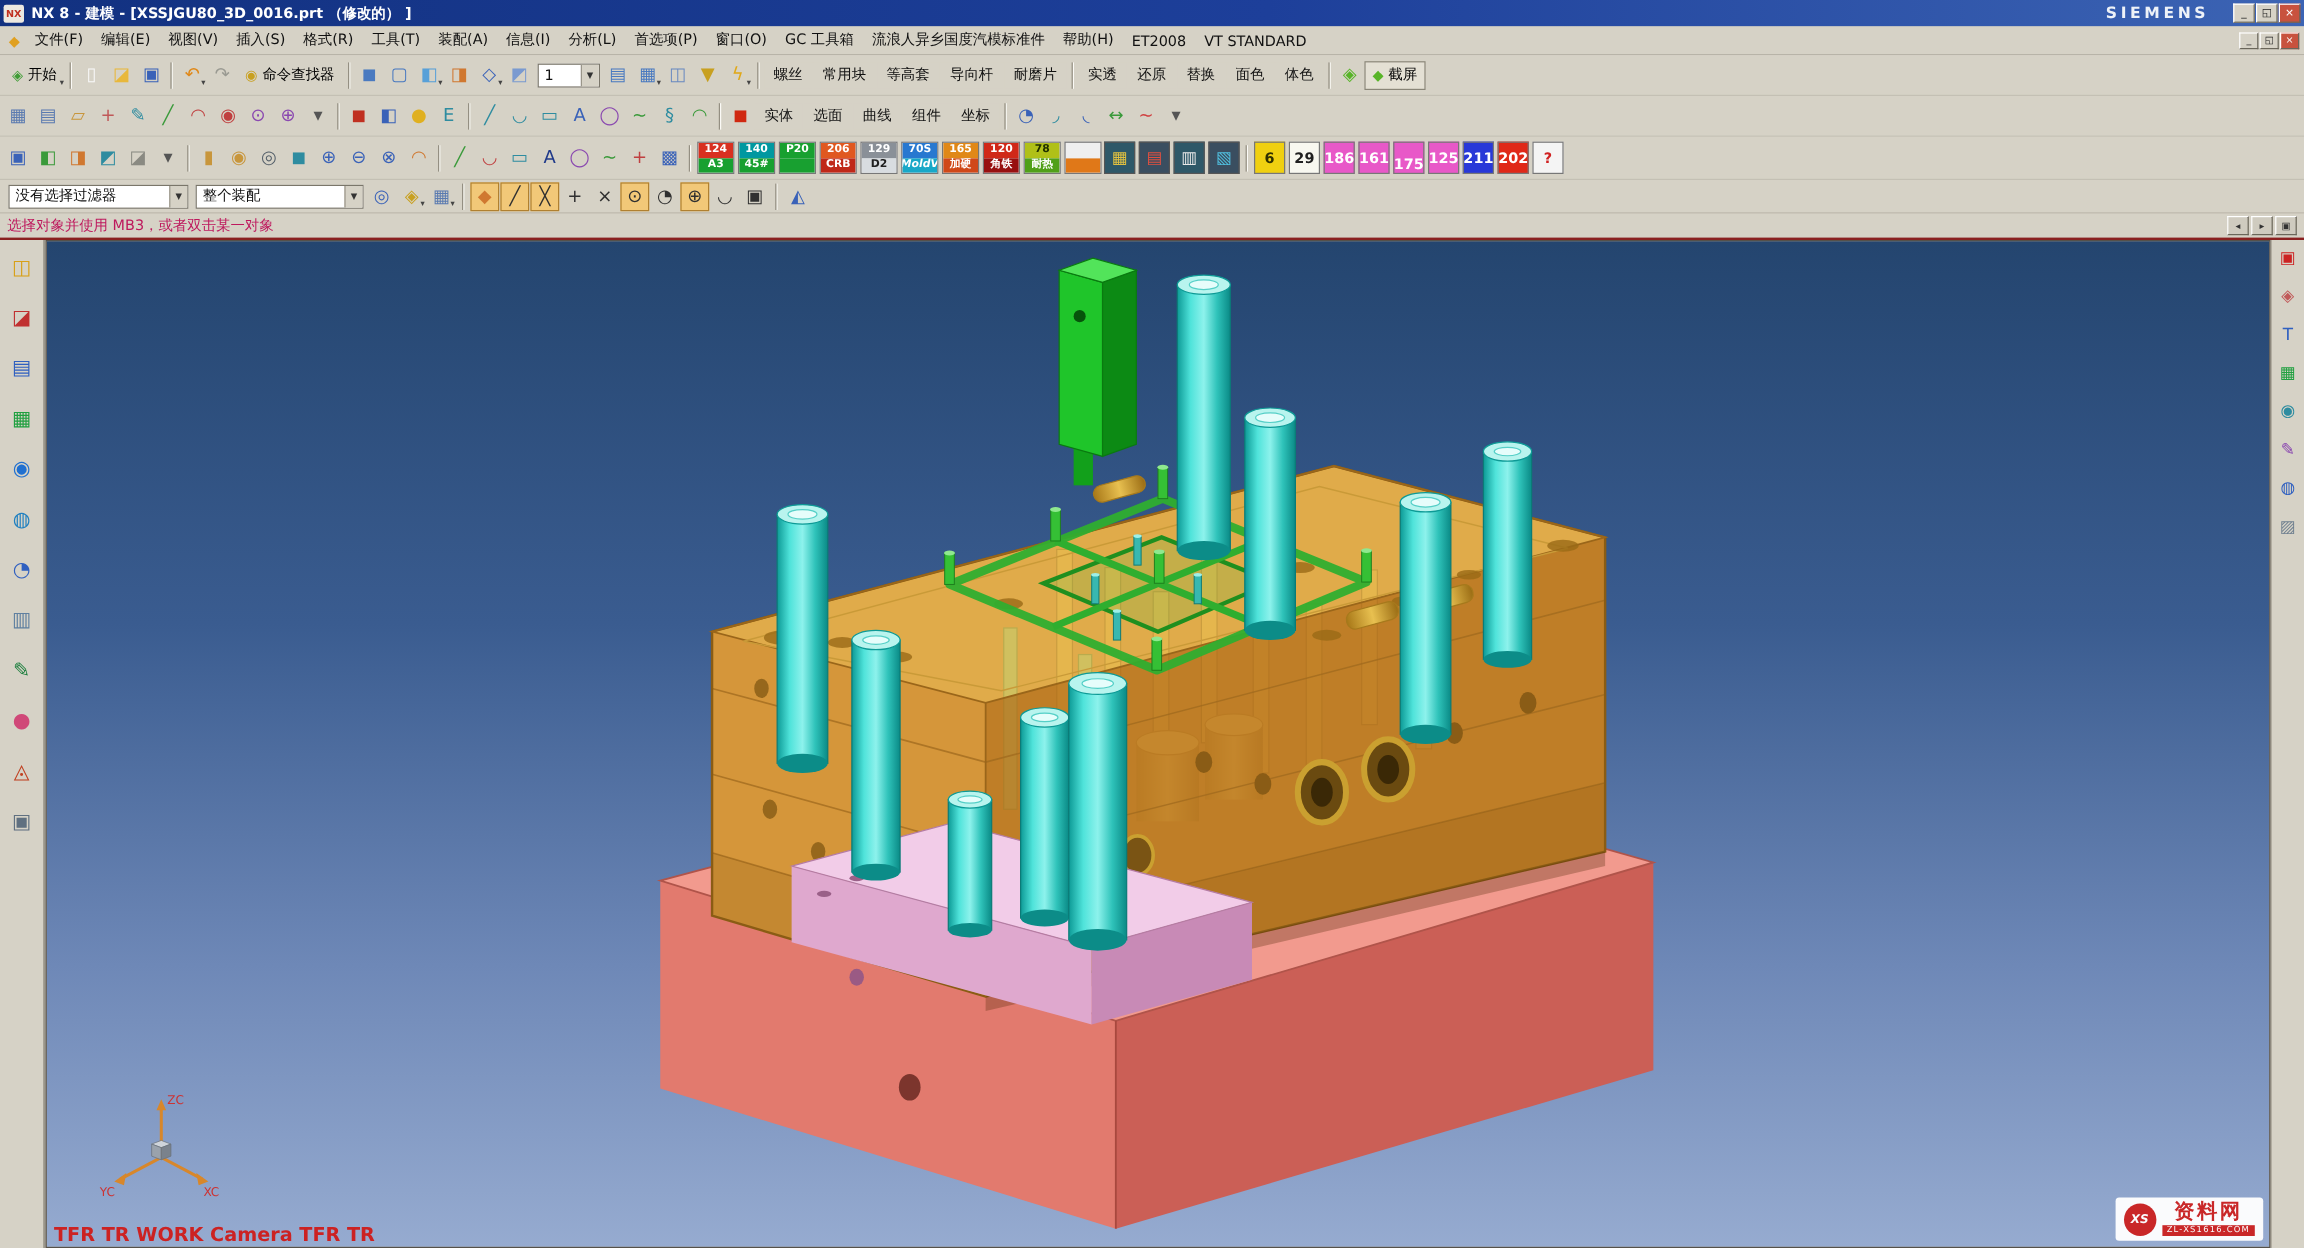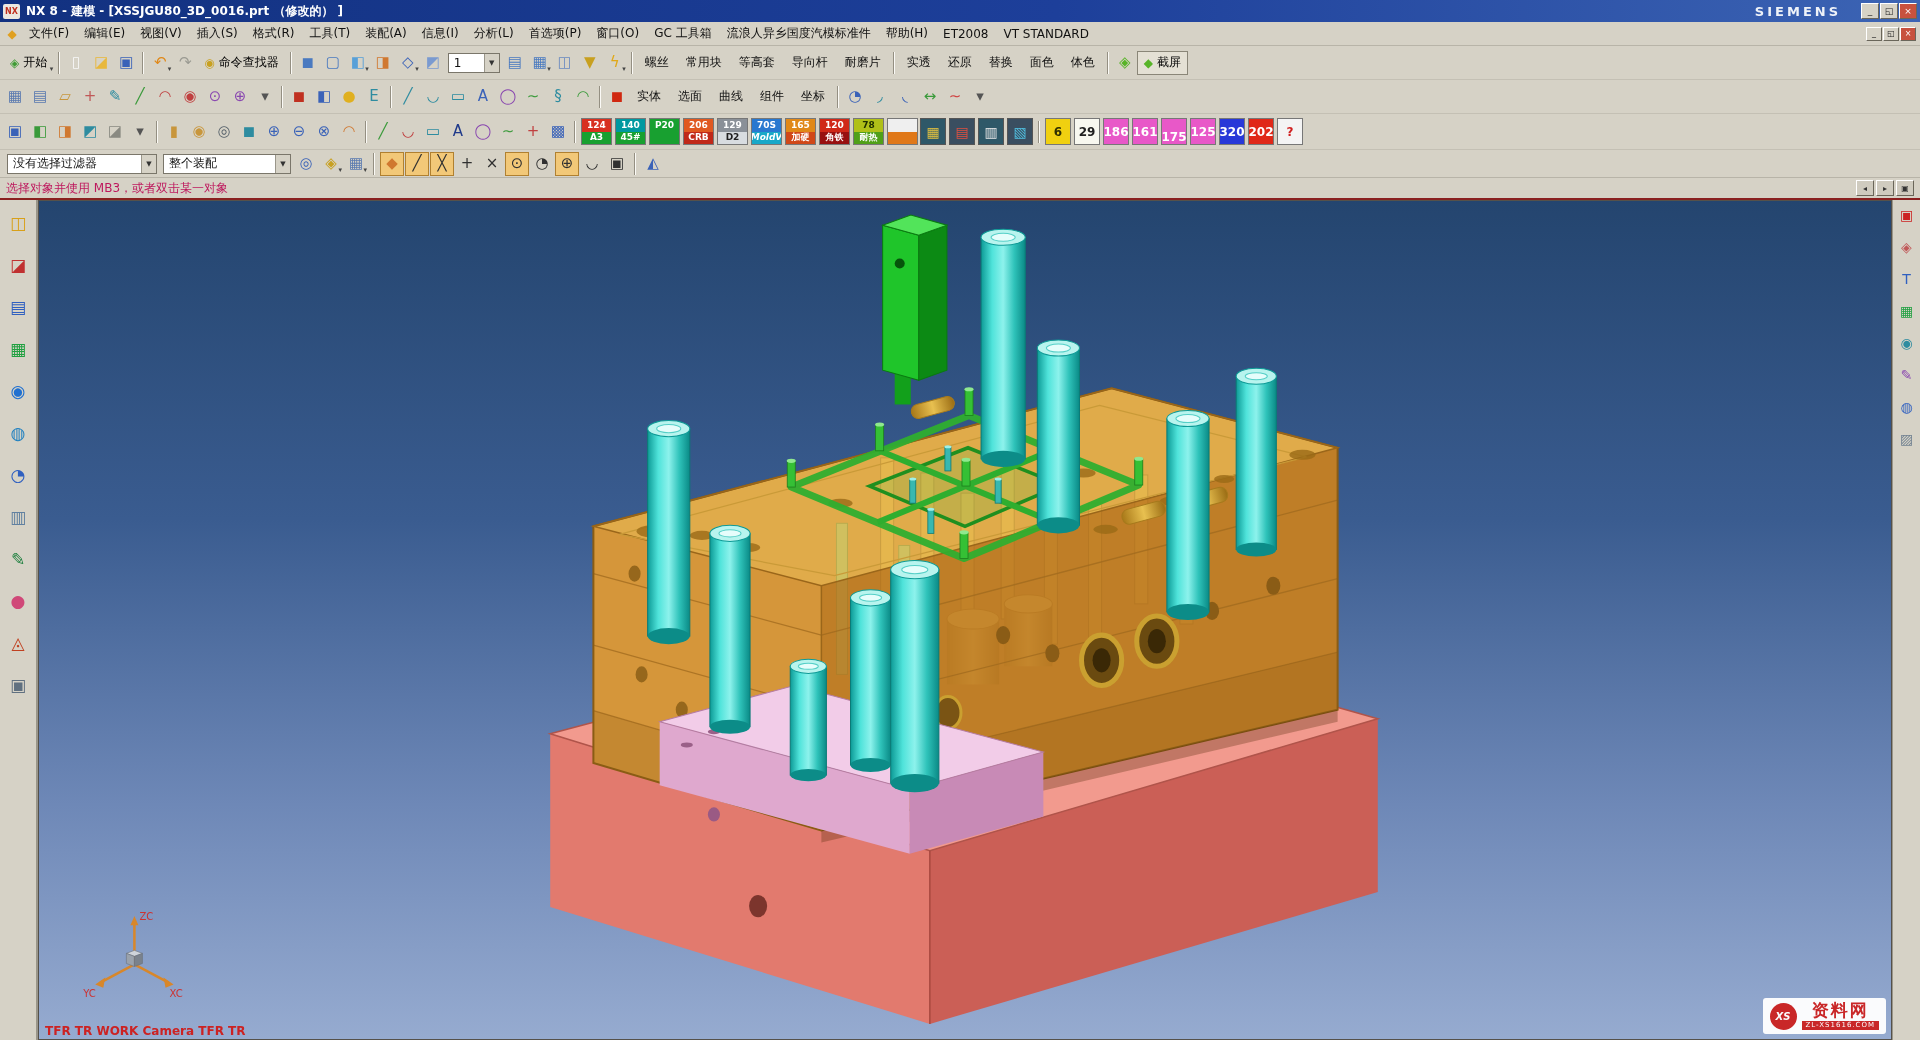--- a/index.html
+++ b/index.html
@@ -48,21 +48,21 @@
   .mini-btn{width:18px;height:16px;border:1px solid;border-color:#fff #6a665a #6a665a #fff;background:#cfcbbf;font-size:8px;display:flex;align-items:center;justify-content:center;color:#333;}
 
   
   .main{display:flex;height:840px;}
   .side-l{width:38px;background:#d6d2c6;border-right:2px solid #9a968a;display:flex;flex-direction:column;align-items:center;padding-top:10px;gap:15px;}
   .side-l .tb-btn{width:27px;height:27px;font-size:17px;}
   .side-r{width:28px;background:#d6d2c6;border-left:1px solid #9a968a;display:flex;flex-direction:column;align-items:center;padding-top:3px;gap:9px;}
   .side-r .tb-btn{width:23px;height:23px;font-size:14px;}
   .viewport{flex:1;position:relative;background:linear-gradient(180deg,var(--vp1),#3a5c90 38%,#6e88b7 72%,var(--vp2));border:1px solid #55514a;overflow:hidden;}
   .model-svg{position:absolute;left:0;top:0;width:100%;height:100%;}
-  .triad-text{position:absolute;left:6px;bottom:1px;color:var(--wmred);font-size:12px;font-weight:bold;white-space:nowrap;}
+  .triad-text{position:absolute;left:6px;bottom:1px;color:var(--wmred);font-size:16px;font-weight:bold;white-space:nowrap;}
   .watermark{position:absolute;right:5px;bottom:5px;background:#fff;display:flex;align-items:center;gap:5px;padding:4px 7px;border-radius:3px;opacity:.96;}
   .wm-logo{width:27px;height:27px;border-radius:50%;background:var(--wmred);color:#fff;font-size:10px;font-style:italic;font-weight:bold;display:flex;align-items:center;justify-content:center;flex:none;}
   .wm-col{display:flex;flex-direction:column;align-items:center;}
   .wm-title{color:var(--wmred);font-size:17px;font-weight:bold;letter-spacing:2px;line-height:1;}
   .wm-sub{background:var(--wmred);color:#fff;font-size:7px;padding:1px 4px;margin-top:2px;letter-spacing:1px;line-height:1;}
 </style>
 </head>
 <body>
 
 <div class="titlebar">
@@ -521,37 +521,37 @@
       <button class="ntile" style="background: rgb(232, 88, 200); color: rgb(255, 255, 255);">
         <span class="label">161</span>
       </button>
       <button class="ntile" style="background: rgb(232, 88, 200); color: rgb(255, 255, 255); align-items: flex-end;">
         <span class="label">175</span>
       </button>
       <button class="ntile" style="background: rgb(232, 88, 200); color: rgb(255, 255, 255);">
         <span class="label">125</span>
       </button>
       <button class="ntile" style="background: rgb(40, 56, 216); color: rgb(255, 255, 255);">
-        <span class="label">320</span>
+        <span class="label">211</span>
       </button>
       <button class="ntile" style="background: rgb(224, 40, 24); color: rgb(255, 255, 255);">
         <span class="label">202</span>
       </button>
       <button class="ntile" style="background: rgb(244, 244, 244); color: rgb(208, 32, 32);">
         <span class="label">?</span>
       </button>
     </span>
 </div>
 
 <div class="selbar">
   <span class="tool-combo" style="width:150px">
     <span class="val">没有选择过滤器</span>
     <span class="arr">▼</span>
   </span>
-  <span class="tool-combo" style="width:128px">
+  <span class="tool-combo" style="width:140px">
     <span class="val">整个装配</span>
     <span class="arr">▼</span>
   </span>
   <span class="grp">
 
   <button class="tb-btn">
         <span class="glyph" style="color: rgb(58, 98, 184);">◎</span>
       </button>
       <button class="tb-btn caret">
         <span class="glyph" style="color: rgb(200, 160, 32);">◈</span>

